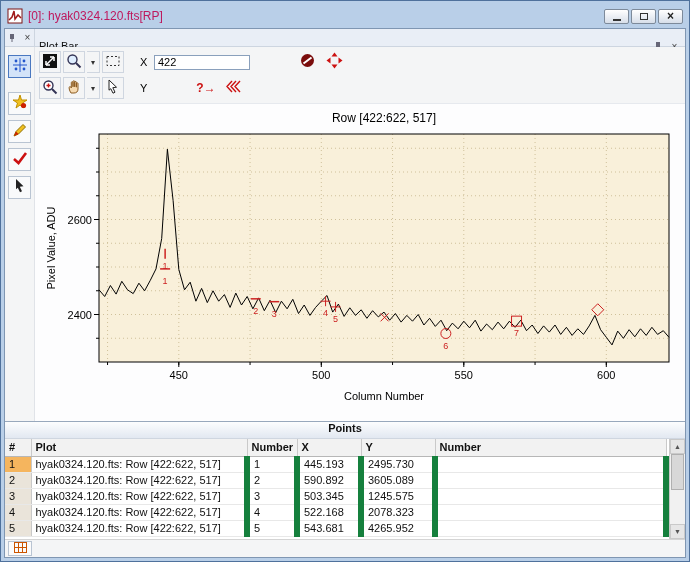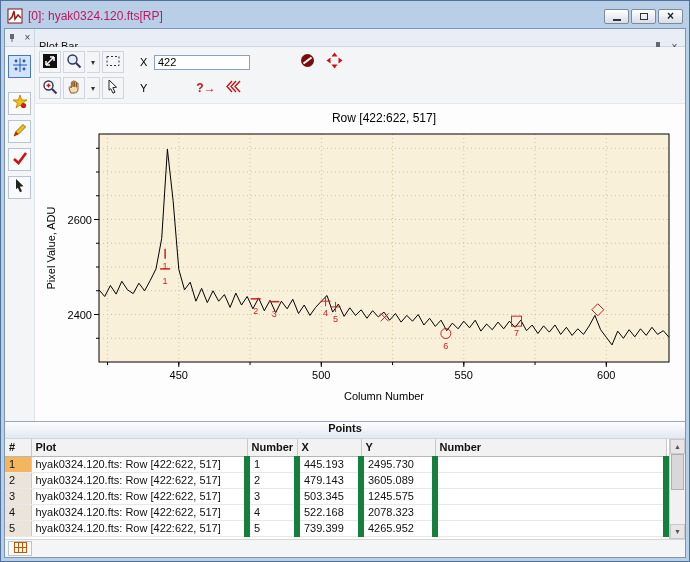--- a/index.html
+++ b/index.html
@@ -381,21 +381,21 @@
                   <td>hyak0324.120.fts: Row [422:622, 517]</td>
                   <td>1</td>
                   <td>445.193</td>
                   <td>2495.730</td>
                   <td></td>
                 </tr>
                 <tr>
                   <td class="numcell">2</td>
                   <td>hyak0324.120.fts: Row [422:622, 517]</td>
                   <td>2</td>
-                  <td>479.143</td>
+                  <td>590.892</td>
                   <td>3605.089</td>
                   <td></td>
                 </tr>
                 <tr>
                   <td class="numcell">3</td>
                   <td>hyak0324.120.fts: Row [422:622, 517]</td>
                   <td>3</td>
                   <td>503.345</td>
                   <td>1245.575</td>
                   <td></td>
@@ -405,21 +405,21 @@
                   <td>hyak0324.120.fts: Row [422:622, 517]</td>
                   <td>4</td>
                   <td>522.168</td>
                   <td>2078.323</td>
                   <td></td>
                 </tr>
                 <tr>
                   <td class="numcell">5</td>
                   <td>hyak0324.120.fts: Row [422:622, 517]</td>
                   <td>5</td>
-                  <td>739.399</td>
+                  <td>543.681</td>
                   <td>4265.952</td>
                   <td></td>
                 </tr>
               </tbody>
           </table>
         </div>
         <div class="vscroll">
           <button class="sbtn">▲</button>
           <div class="sthumb"></div>
           <div class="strack"></div>

